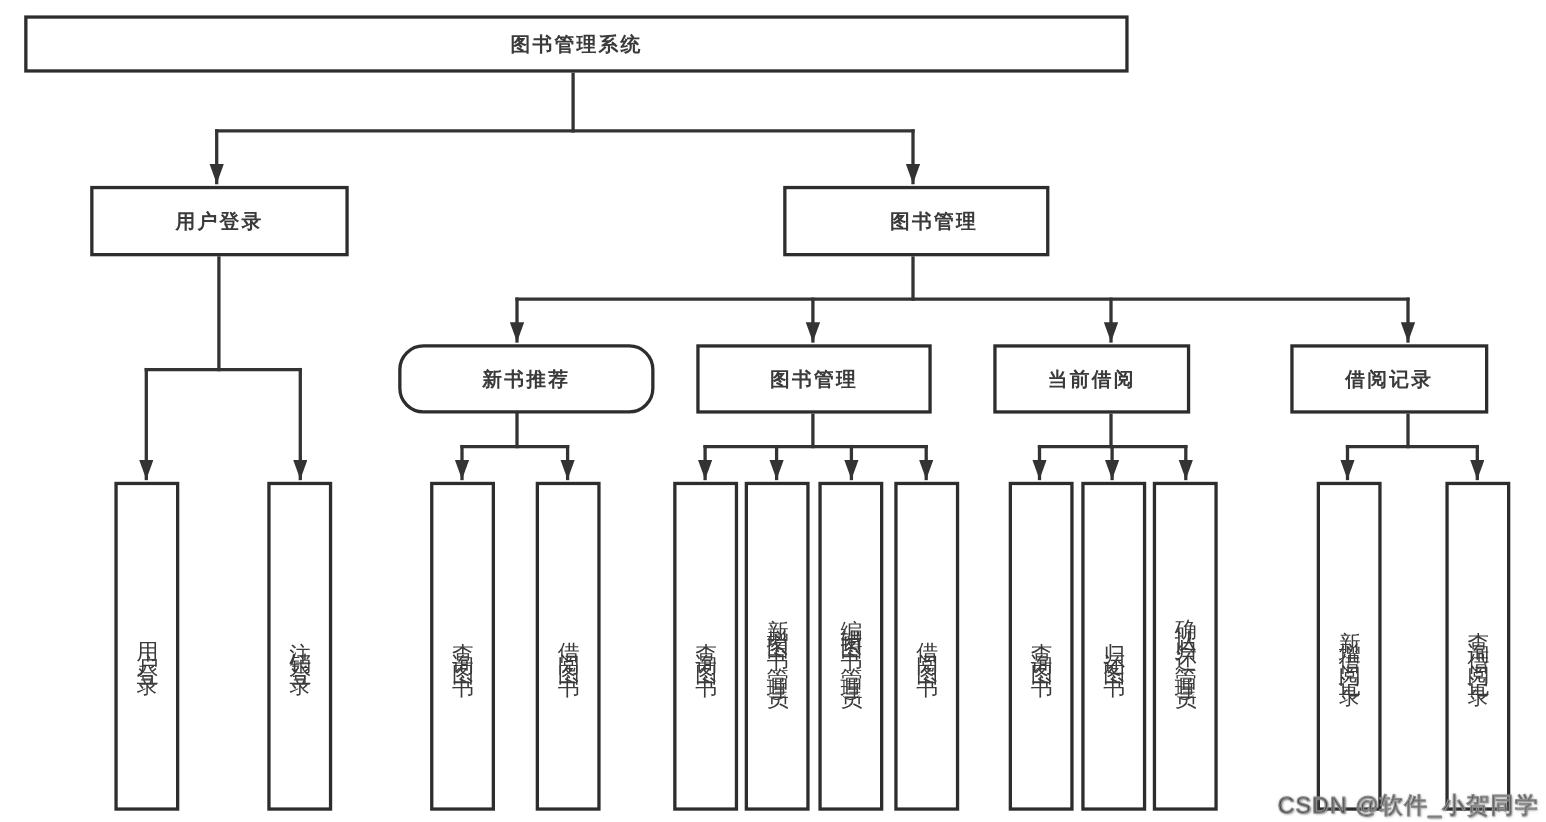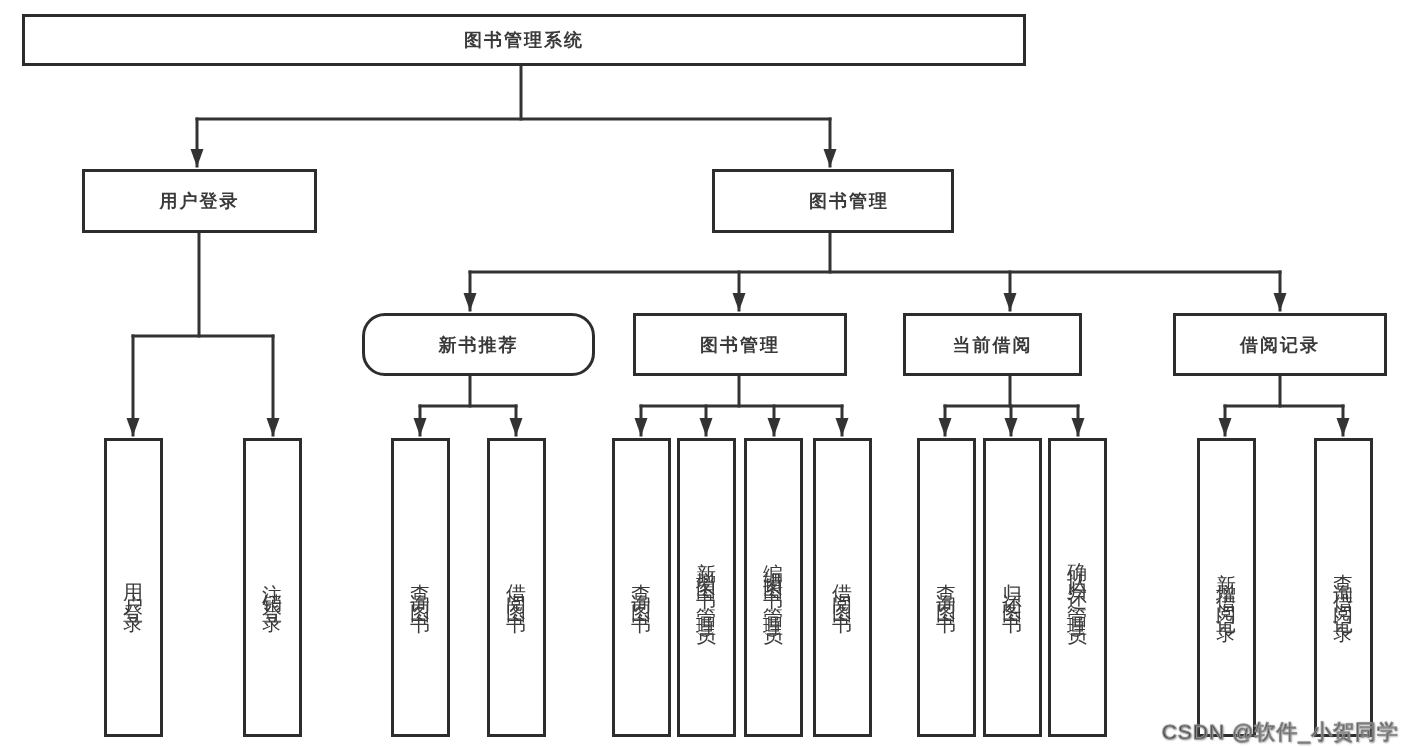--- a/index.html
+++ b/index.html
@@ -53,21 +53,21 @@
     white-space: nowrap;
   }
   .leaf-long .vlabel { letter-spacing: 9px; }
   
   .n-root   { left: 22px;  top: 14px;  width: 1004px; height: 52px; }
   .n-login  { left: 82px;  top: 169px; width: 235px;  height: 64px; }
   .n-mgmt   { left: 712px; top: 169px; width: 242px;  height: 64px; padding-left: 32px; }
   .n-rec    { left: 362px; top: 313px; width: 233px;  height: 63px; border-radius: 23px; }
   .n-borrow { left: 633px; top: 313px; width: 214px;  height: 63px; }
   .n-cur    { left: 903px; top: 313px; width: 179px;  height: 63px; }
-  .n-record { left: 1173px;top: 313px; width: 214px;  height: 63px; }
+  .n-record { left: 1173px;top: 313px; width: 180px;  height: 63px; }
   .lf-1  { left: 104px; }
   .lf-2  { left: 243px; }
   .lf-3  { left: 391px; }
   .lf-4  { left: 487px; }
   .lf-5  { left: 612px; }
   .lf-6  { left: 677px; }
   .lf-7  { left: 744px; }
   .lf-8  { left: 813px; }
   .lf-9  { left: 917px; }
   .lf-10 { left: 983px; }

